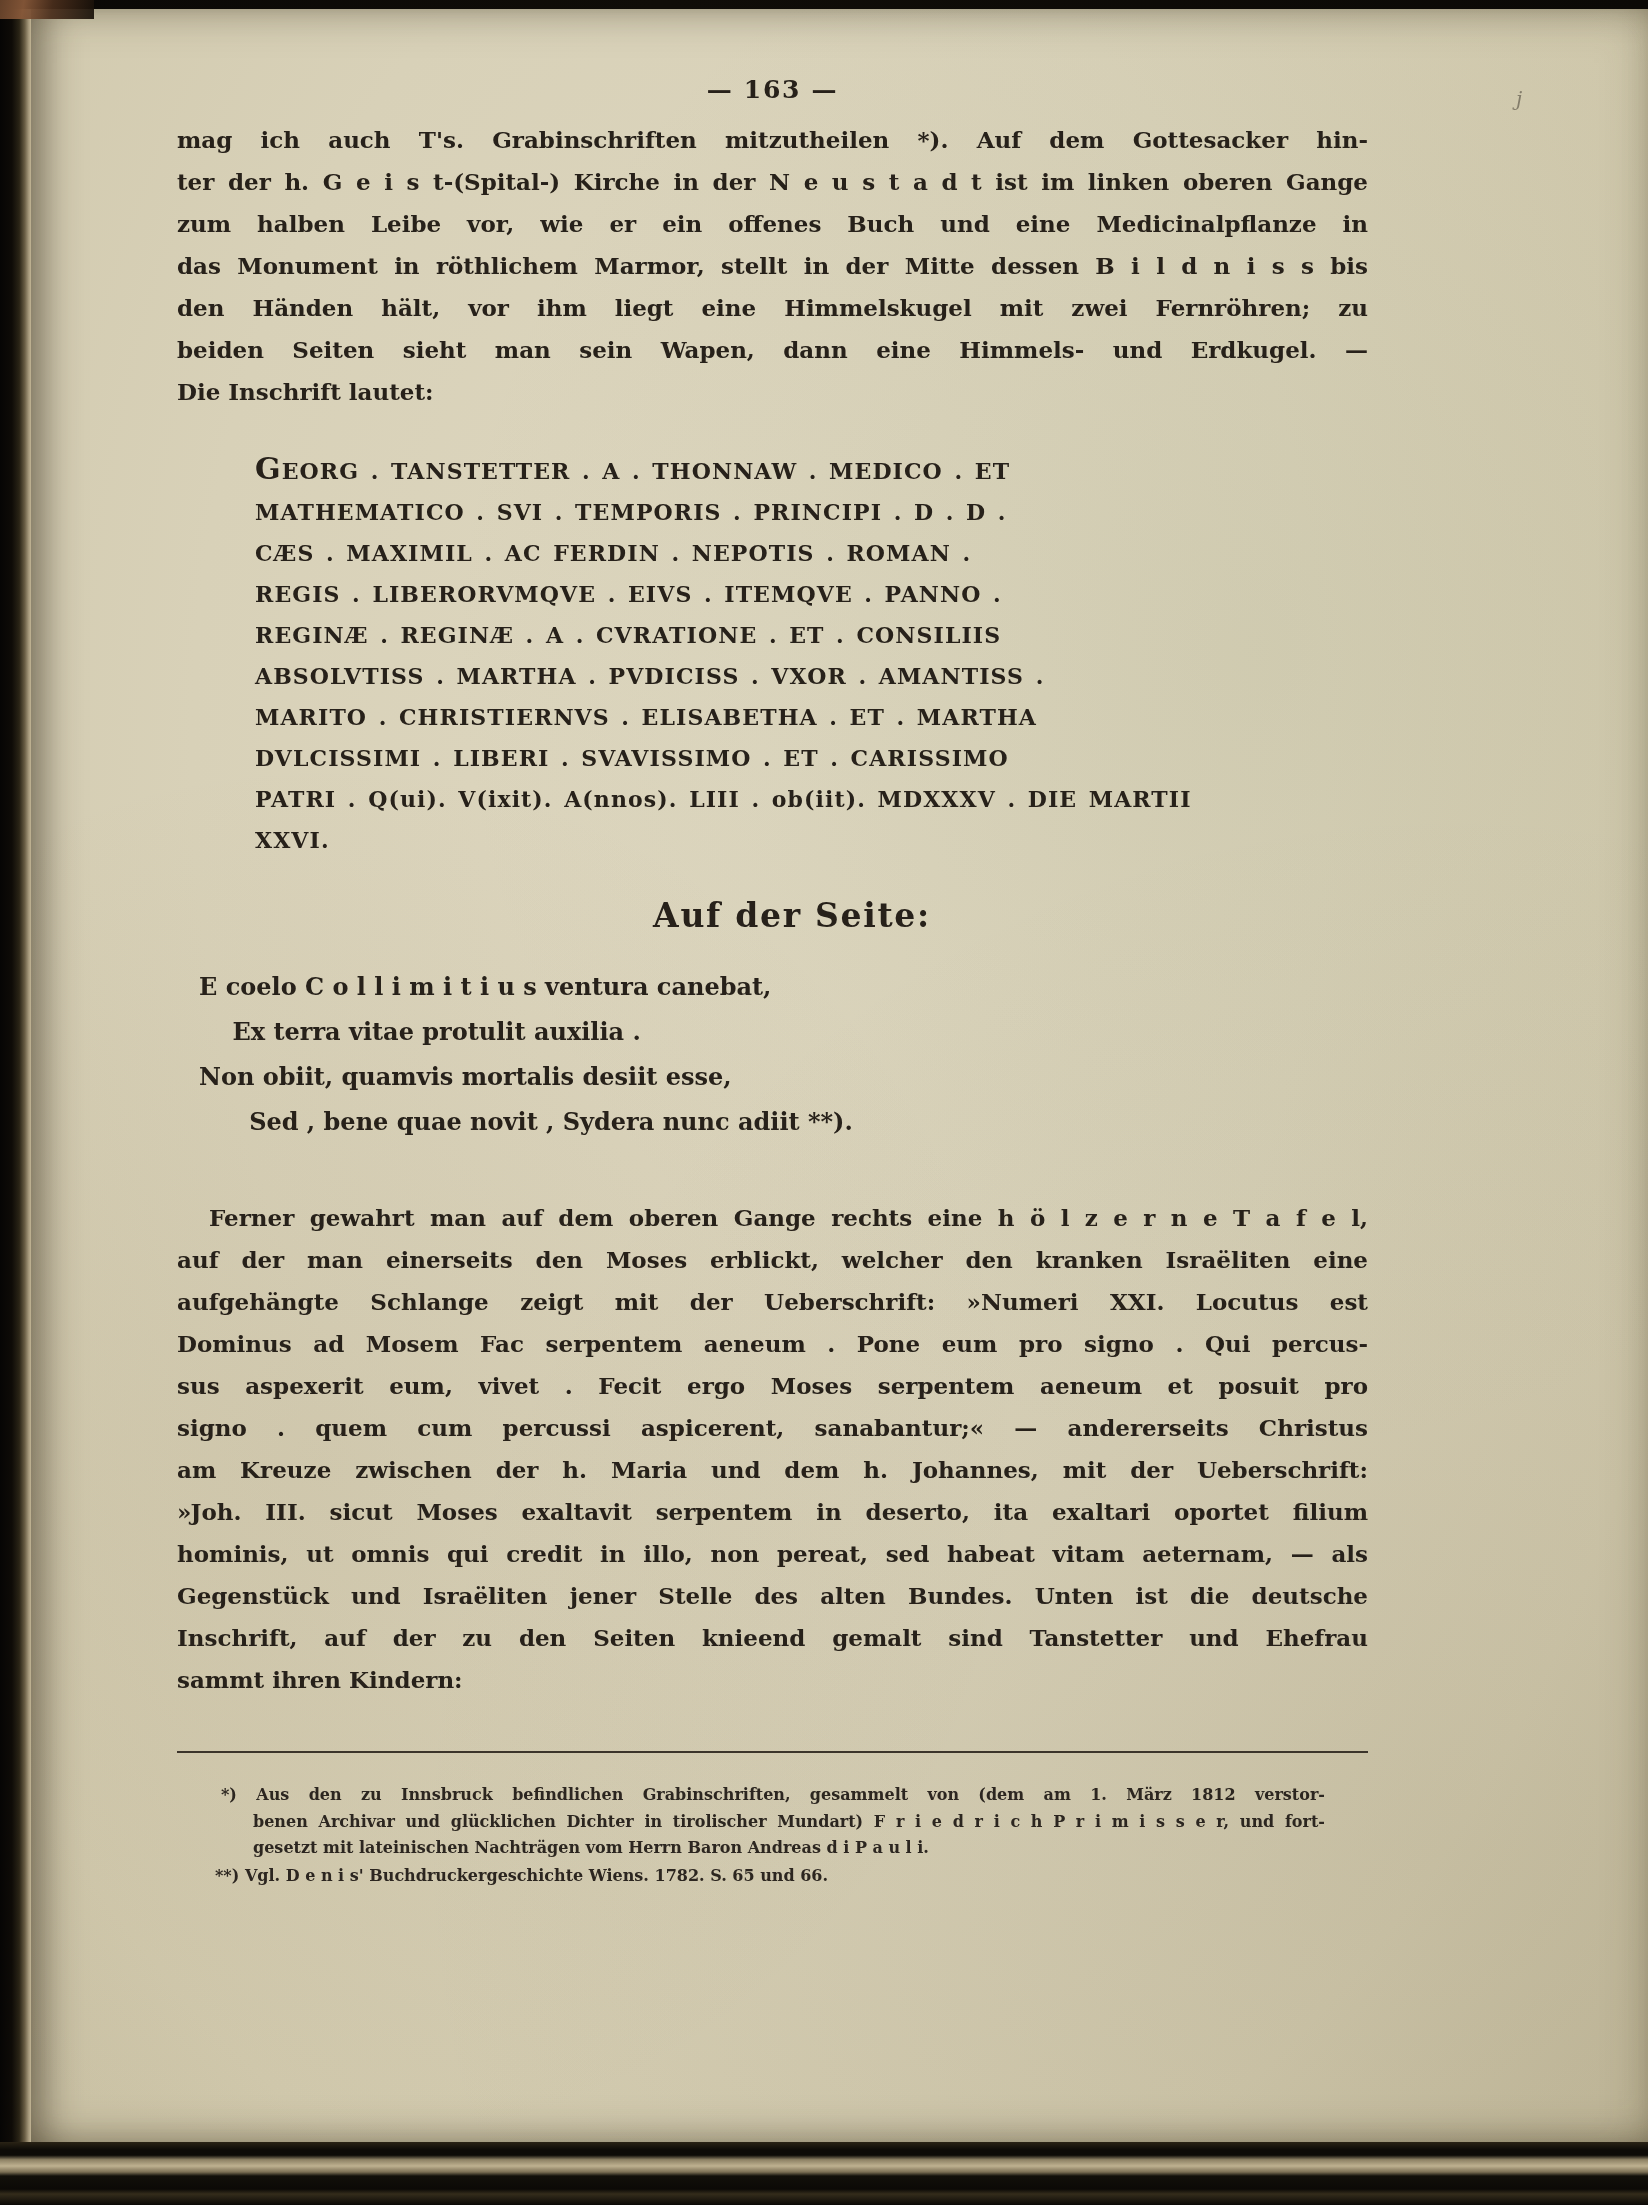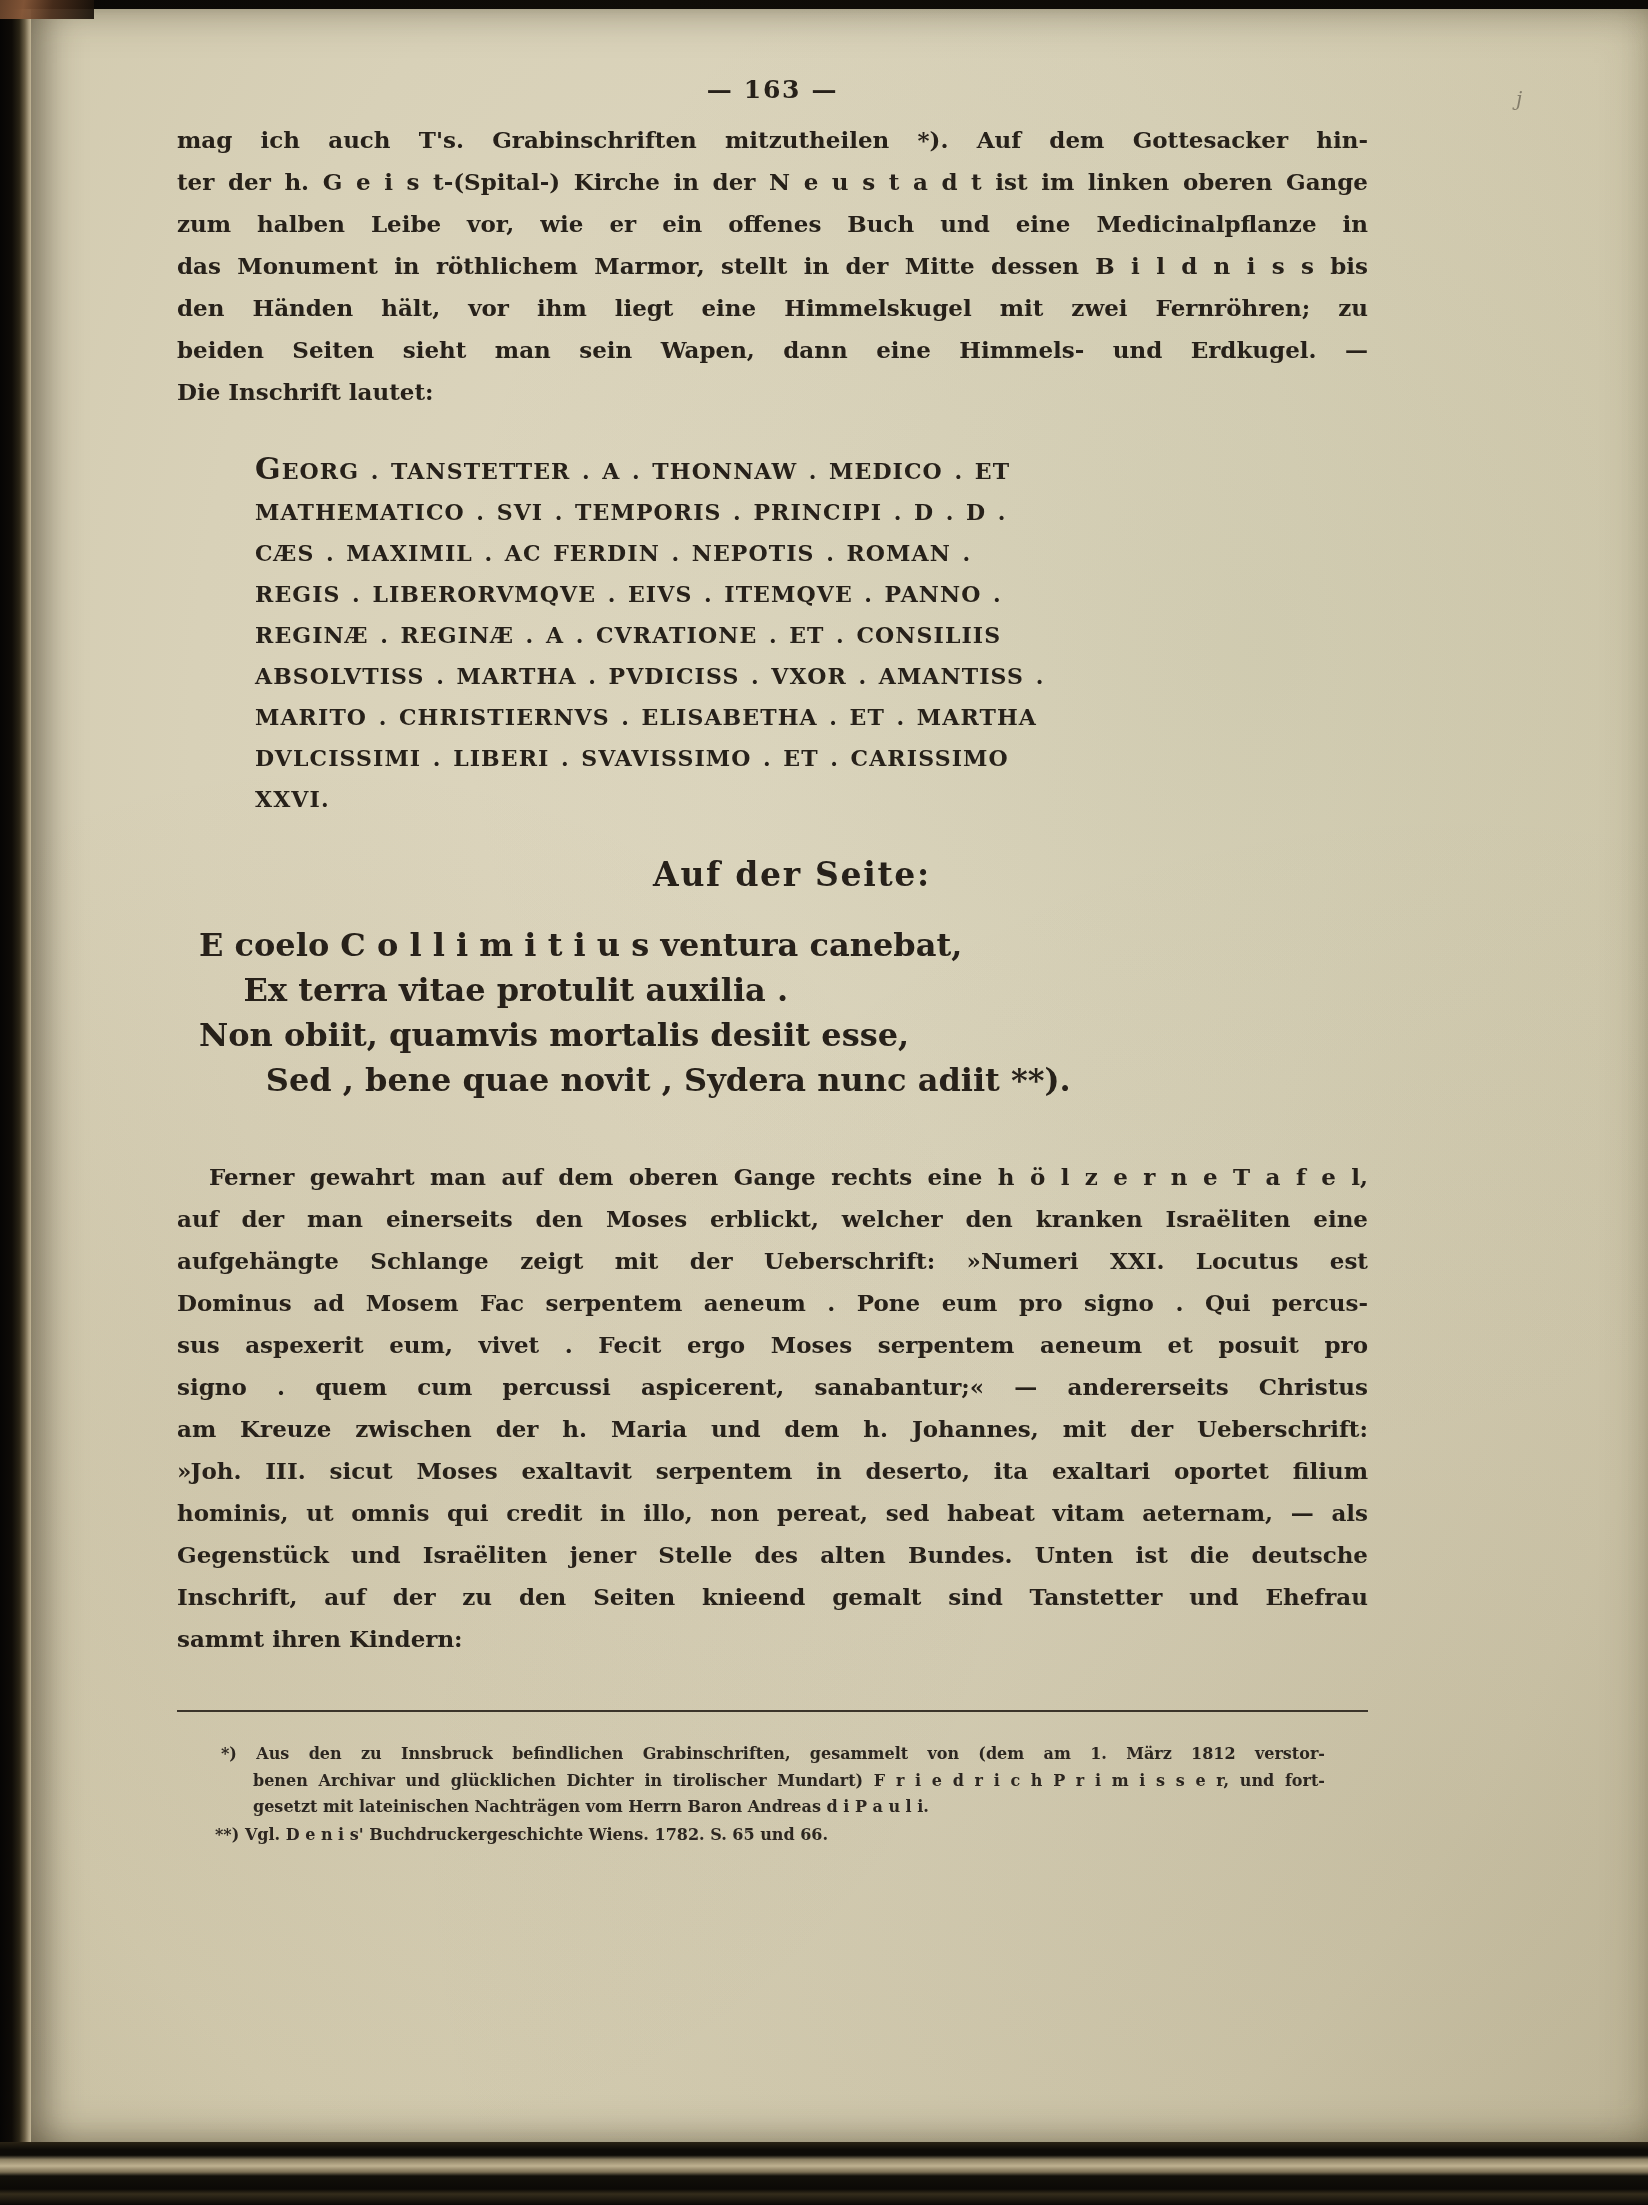--- a/index.html
+++ b/index.html
@@ -78,21 +78,21 @@
     font-size: 22px; font-weight: bold; line-height: 41px;
     letter-spacing: 1.1px; word-spacing: 2.8px;
   }
   .iline:first-child::first-letter { font-size: 30px; }
 
   .side-heading {
     margin-top: 35px; text-align: center; padding-left: 39px;
     font-size: 33px; font-weight: bold; letter-spacing: 1.7px;
   }
 
-  .poem { margin-top: 29px; margin-left: 22px; font-size: 32px; font-weight: bold; line-height: 45px; }
+  .poem { margin-top: 29px; margin-left: 22px; font-size: 24px; font-weight: bold; line-height: 45px; }
   .pline { white-space: pre; }
 
   .footnote-rule {
     margin-top: 50px; width: 1191px; height: 0;
     border-top: 2.2px solid #3b342a;
   }
   .footnote { margin-left: 44px; font-size: 16px; font-weight: bold; line-height: 26.5px; color: #2c2620; }
   .footnote.fn1 { margin-top: 29px; width: 1104px; }
   .footnote.fn2 { margin-top: 1.1px; margin-left: 38px; width: 1111px; }
   .fn1 .fline { text-align: justify; text-align-last: justify; }
@@ -125,20 +125,21 @@
 
     <div class="inscription">
         <div class="iline">GEORG . TANSTETTER . A . THONNAW . MEDICO . ET</div>
         <div class="iline">MATHEMATICO . SVI . TEMPORIS . PRINCIPI . D . D .</div>
         <div class="iline">CÆS . MAXIMIL . AC FERDIN . NEPOTIS . ROMAN .</div>
         <div class="iline">REGIS . LIBERORVMQVE . EIVS . ITEMQVE . PANNO .</div>
         <div class="iline">REGINÆ . REGINÆ . A . CVRATIONE . ET . CONSILIIS</div>
         <div class="iline">ABSOLVTISS . MARTHA . PVDICISS . VXOR . AMANTISS .</div>
         <div class="iline">MARITO . CHRISTIERNVS . ELISABETHA . ET . MARTHA</div>
         <div class="iline">DVLCISSIMI . LIBERI . SVAVISSIMO . ET . CARISSIMO</div>
+        <div class="iline">PATRI . Q(ui). V(ixit). A(nnos). LIII . ob(iit). MDXXXV . DIE MARTII</div>
         <div class="iline last">XXVI.</div>
       </div>
 
     <div class="side-heading">Auf der Seite:</div>
 
     <div class="poem">
         <div class="pline">E coelo C o l l i m i t i u s ventura canebat,</div>
         <div class="pline">    Ex terra vitae protulit auxilia .</div>
         <div class="pline">Non obiit, quamvis mortalis desiit esse,</div>
         <div class="pline last">      Sed , bene quae novit , Sydera nunc adiit **).</div>

